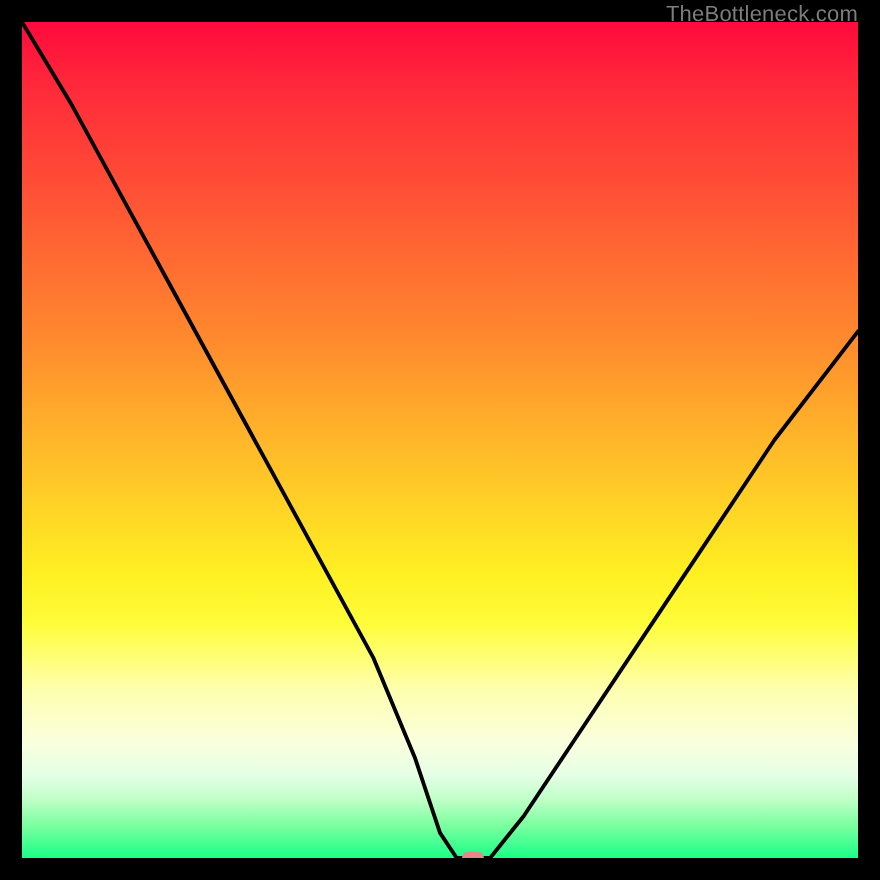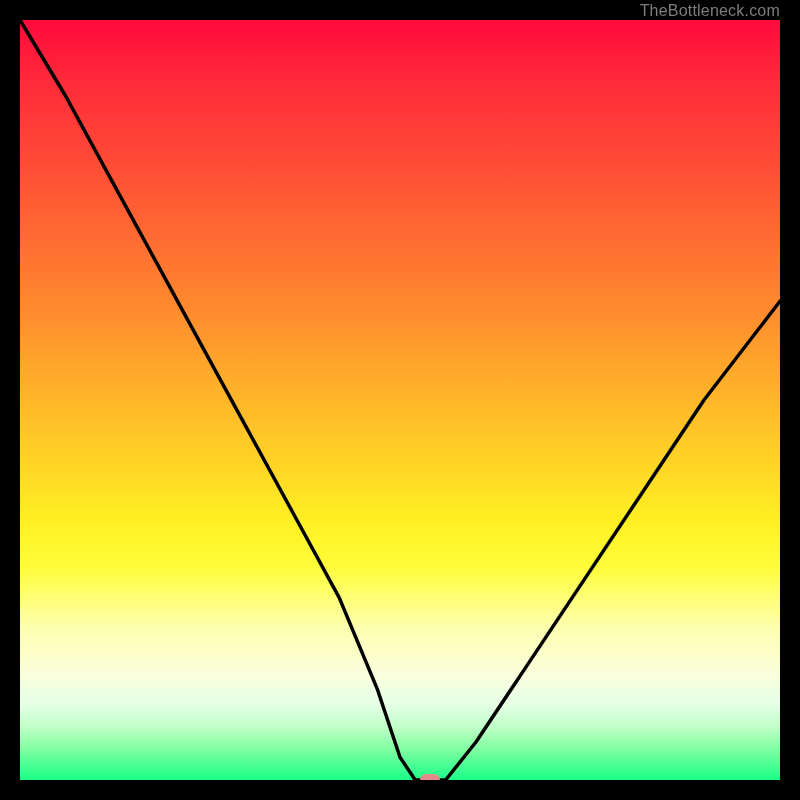--- a/index.html
+++ b/index.html
@@ -52,21 +52,21 @@
     height: 12px;
     background: #e28a8a;
     border-radius: 6px;
     transform: translate(-50%, -50%);
   }
   .watermark {
     position: absolute;
     top: 2px;
     right: 20px;
     color: #7d7d7d;
-    font-size: 16px;
+    font-size: 20px;
     font-weight: 500;
     letter-spacing: 0.2px;
   }
 </style>
 </head>
 <body>
 
 <div class="watermark">TheBottleneck.com</div>
 
 <div class="plot-area">

